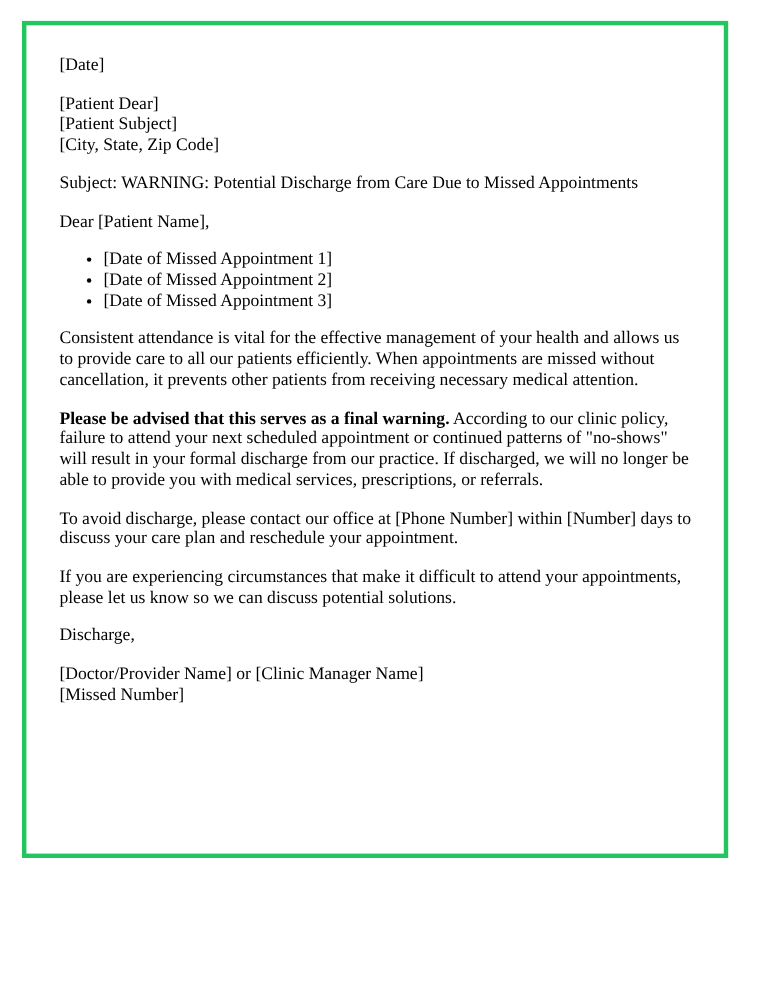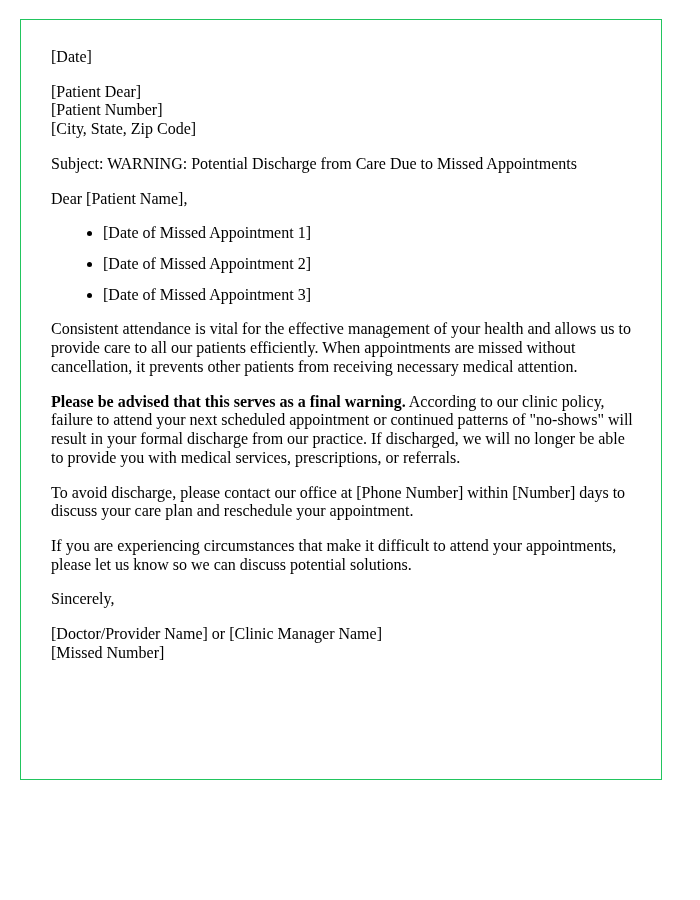--- a/index.html
+++ b/index.html
@@ -17,58 +17,58 @@
     font-family: "Liberation Serif", "DejaVu Serif", serif;
     color: #000000;
   }
   .letter {
     position: absolute;
     left: 20px;
     top: 19px;
     width: 642px;
     height: 761px;
     box-sizing: border-box;
-    border: 1px solid #22c55e;
+    border: 4px solid #22c55e;
     padding: 28px 27px 0 30px;
     font-size: 16px;
     line-height: 1.17;
     background: #ffffff;
     overflow: hidden;
   }
   .letter p,
   .letter .block {
     margin: 16px 0;
   }
   .letter > :first-child {
     margin-top: 0;
   }
   .letter ul {
     margin: 16px 0;
     padding-left: 40px;
     list-style-type: disc;
   }
   .letter li {
-    margin: 12px;
+    margin: 0;
     padding: 0;
   }
   strong {
     font-weight: bold;
   }
 </style>
 </head>
 <body>
 
 <div class="page">
   <div class="letter">
 
     <p>[Date]</p>
 
     <div class="block">
       <div>[Patient Dear]</div>
-      <div>[Patient Number]</div>
+      <div>[Patient Subject]</div>
       <div>[City, State, Zip Code]</div>
     </div>
 
     <p>Subject: WARNING: Potential Discharge from Care Due to Missed Appointments</p>
 
     <p>Dear [Patient Name],</p>
 
 
     <ul>
       <li>[Date of Missed Appointment 1]</li>
@@ -77,21 +77,21 @@
     </ul>
 
     <p>Consistent attendance is vital for the effective management of your health and allows us to provide care to all our patients efficiently. When appointments are missed without cancellation, it prevents other patients from receiving necessary medical attention.</p>
 
     <p><strong>Please be advised that this serves as a final warning.</strong><span> According to our clinic policy, failure to attend your next scheduled appointment or continued patterns of "no-shows" will result in your formal discharge from our practice. If discharged, we will no longer be able to provide you with medical services, prescriptions, or referrals.</span></p>
 
     <p>To avoid discharge, please contact our office at [Phone Number] within [Number] days to discuss your care plan and reschedule your appointment.</p>
 
     <p>If you are experiencing circumstances that make it difficult to attend your appointments, please let us know so we can discuss potential solutions.</p>
 
-    <p>Sincerely,</p>
+    <p>Discharge,</p>
 
     <div class="block">
       <div>[Doctor/Provider Name] or [Clinic Manager Name]</div>
       <div>[Missed Number]</div>
     </div>
 
   </div>
 </div>
 
 </body></html>

